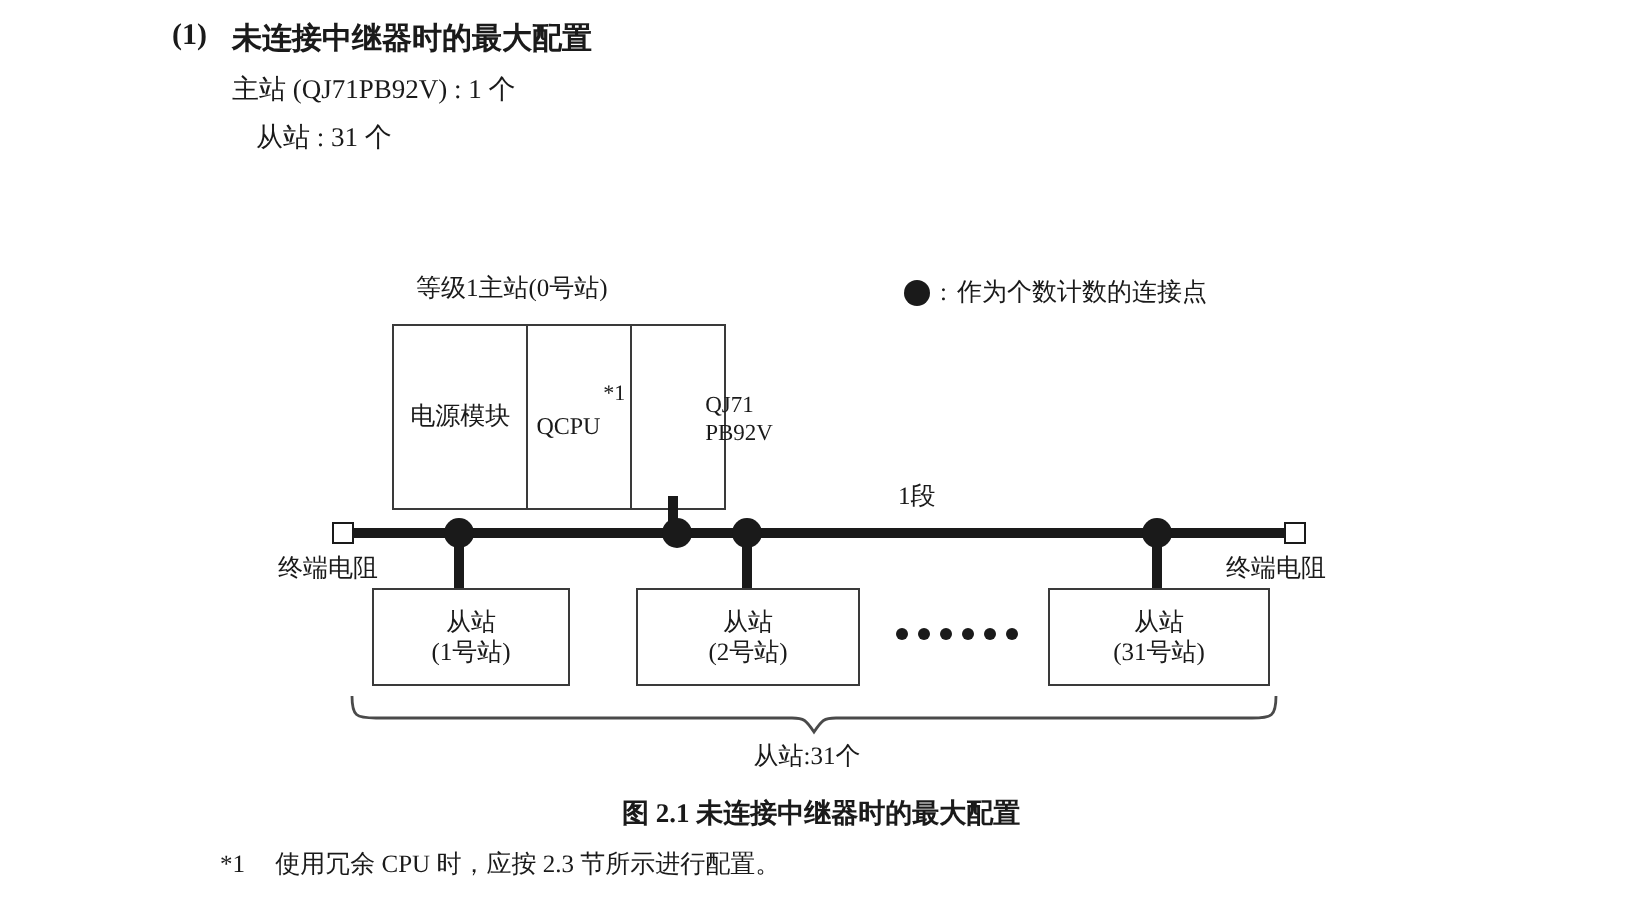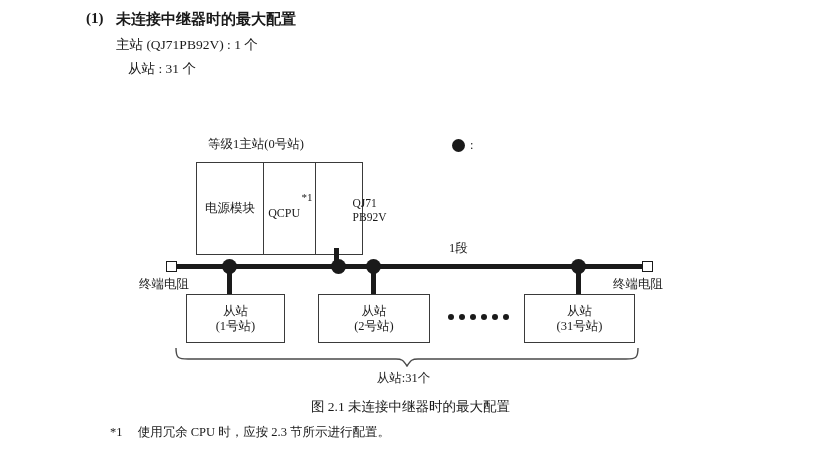--- a/index.html
+++ b/index.html
@@ -179,39 +179,40 @@
     text-align: center;
     font-size: 12.5px;
   }
   #brace-label-inner { margin-left: -14px; }
 
   
   #figure-caption {
     left: 0; right: 0; top: 398px;
     text-align: center;
     font-size: 13.5px;
-    font-weight: normal;
+    font-weight: bold;
   }
   #footnote {
     left: 110px; top: 424px;
     font-size: 12.5px;
   }
   #footnote-mark { margin-right: 12px; }
 </style>
 </head>
 <body>
 
 <div class="abs" id="heading-num">(1)</div>
 <div class="abs" id="heading-title">未连接中继器时的最大配置</div>
 <div class="abs" id="spec-master">主站 (QJ71PB92V) : 1 个</div>
 <div class="abs" id="spec-slave">从站 : 31 个</div>
 
 <div class="abs" id="legend">
   <span id="legend-dot"></span>
   <span>:</span>
+  <span>作为个数计数的连接点</span>
 </div>
 
 <div class="abs" id="master-label">等级1主站(0号站)</div>
 
 <div class="abs" id="master-box">
   <div class="mcell" id="mcell-power">
     <span>电源模块</span>
   </div>
   <div class="mcell" id="mcell-cpu">
     <span class="cpu-text">QCPU</span>

